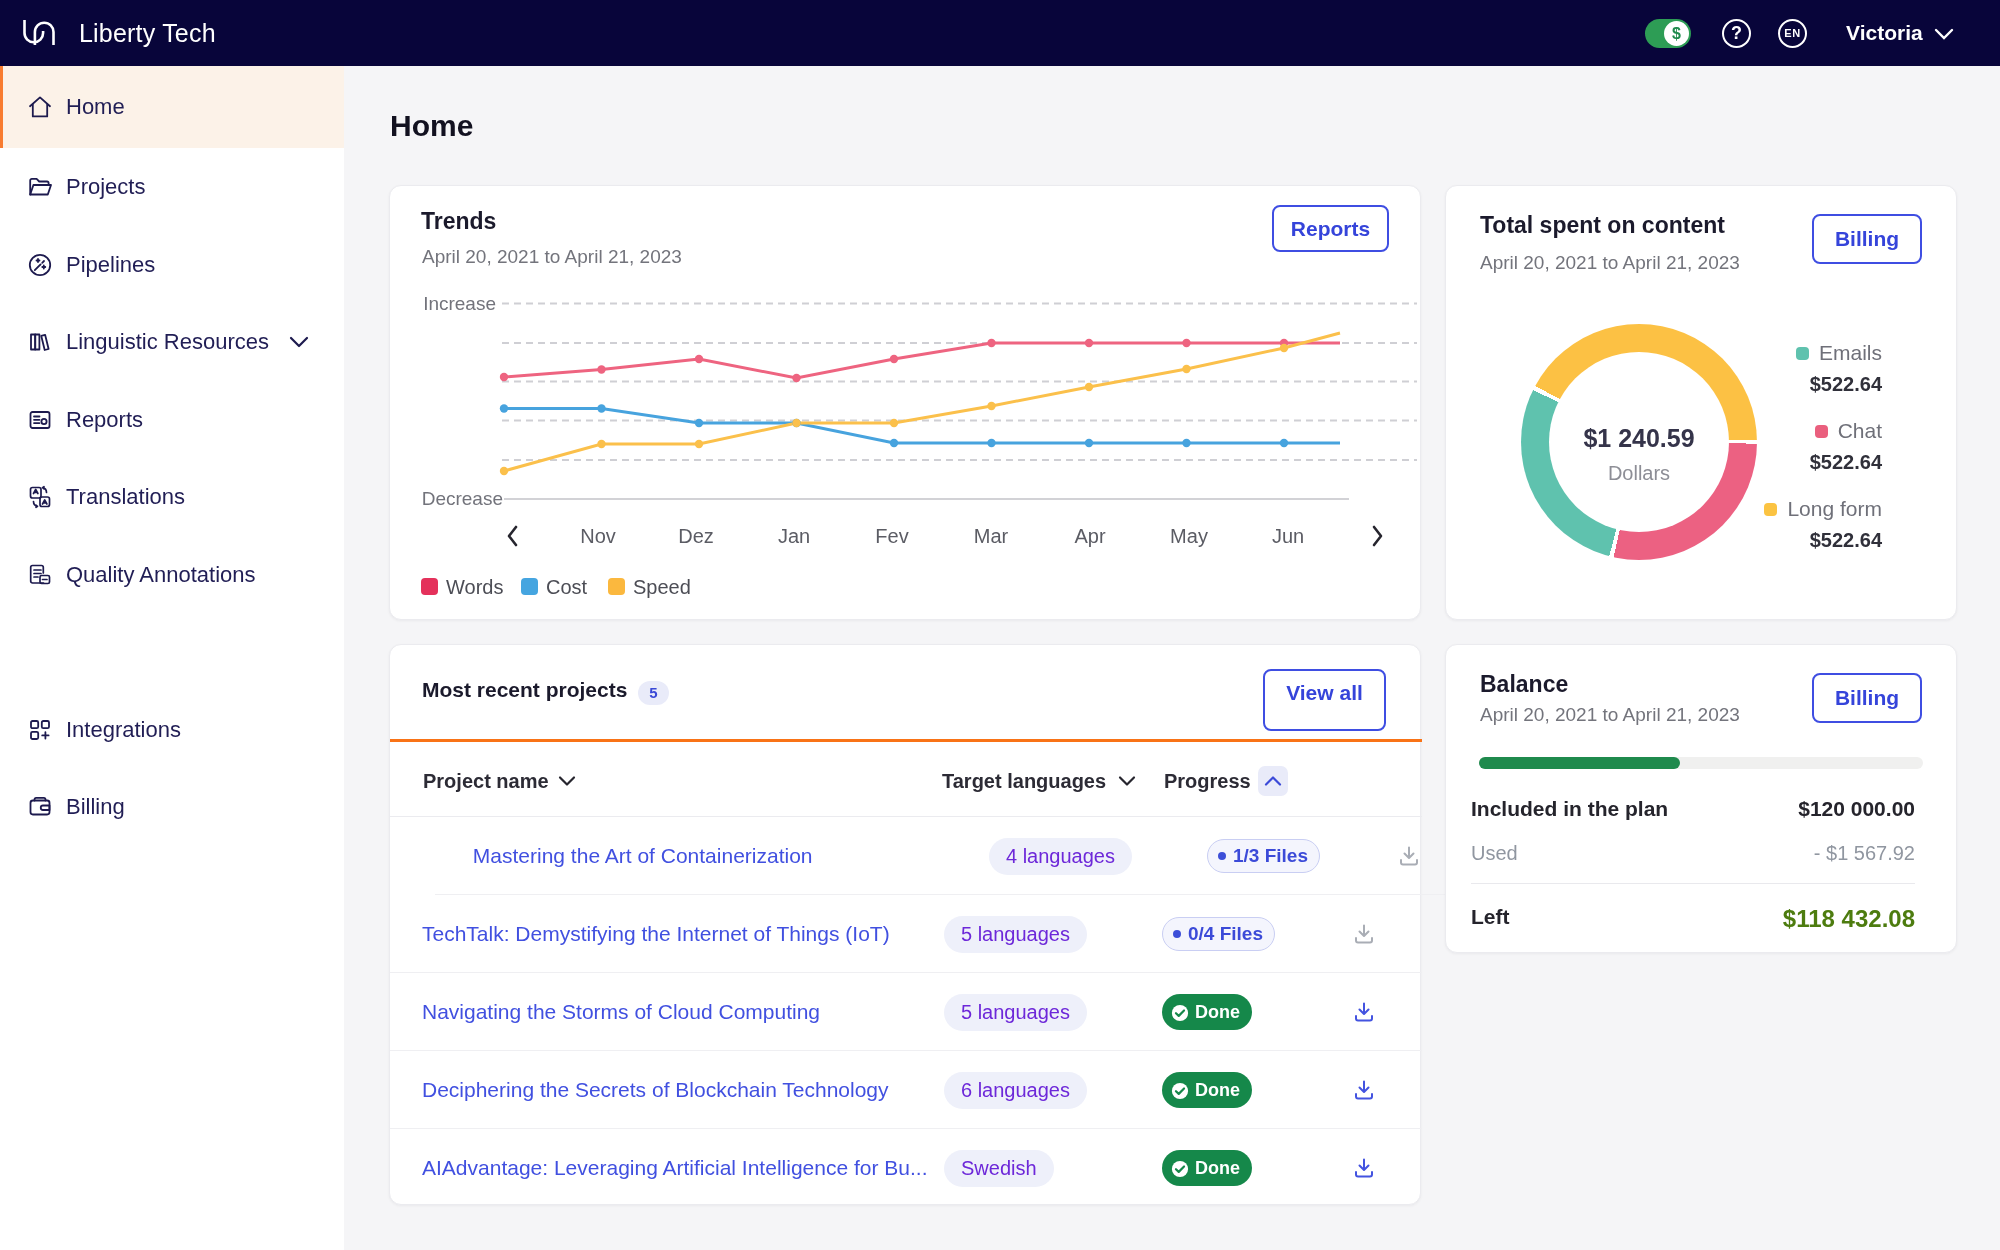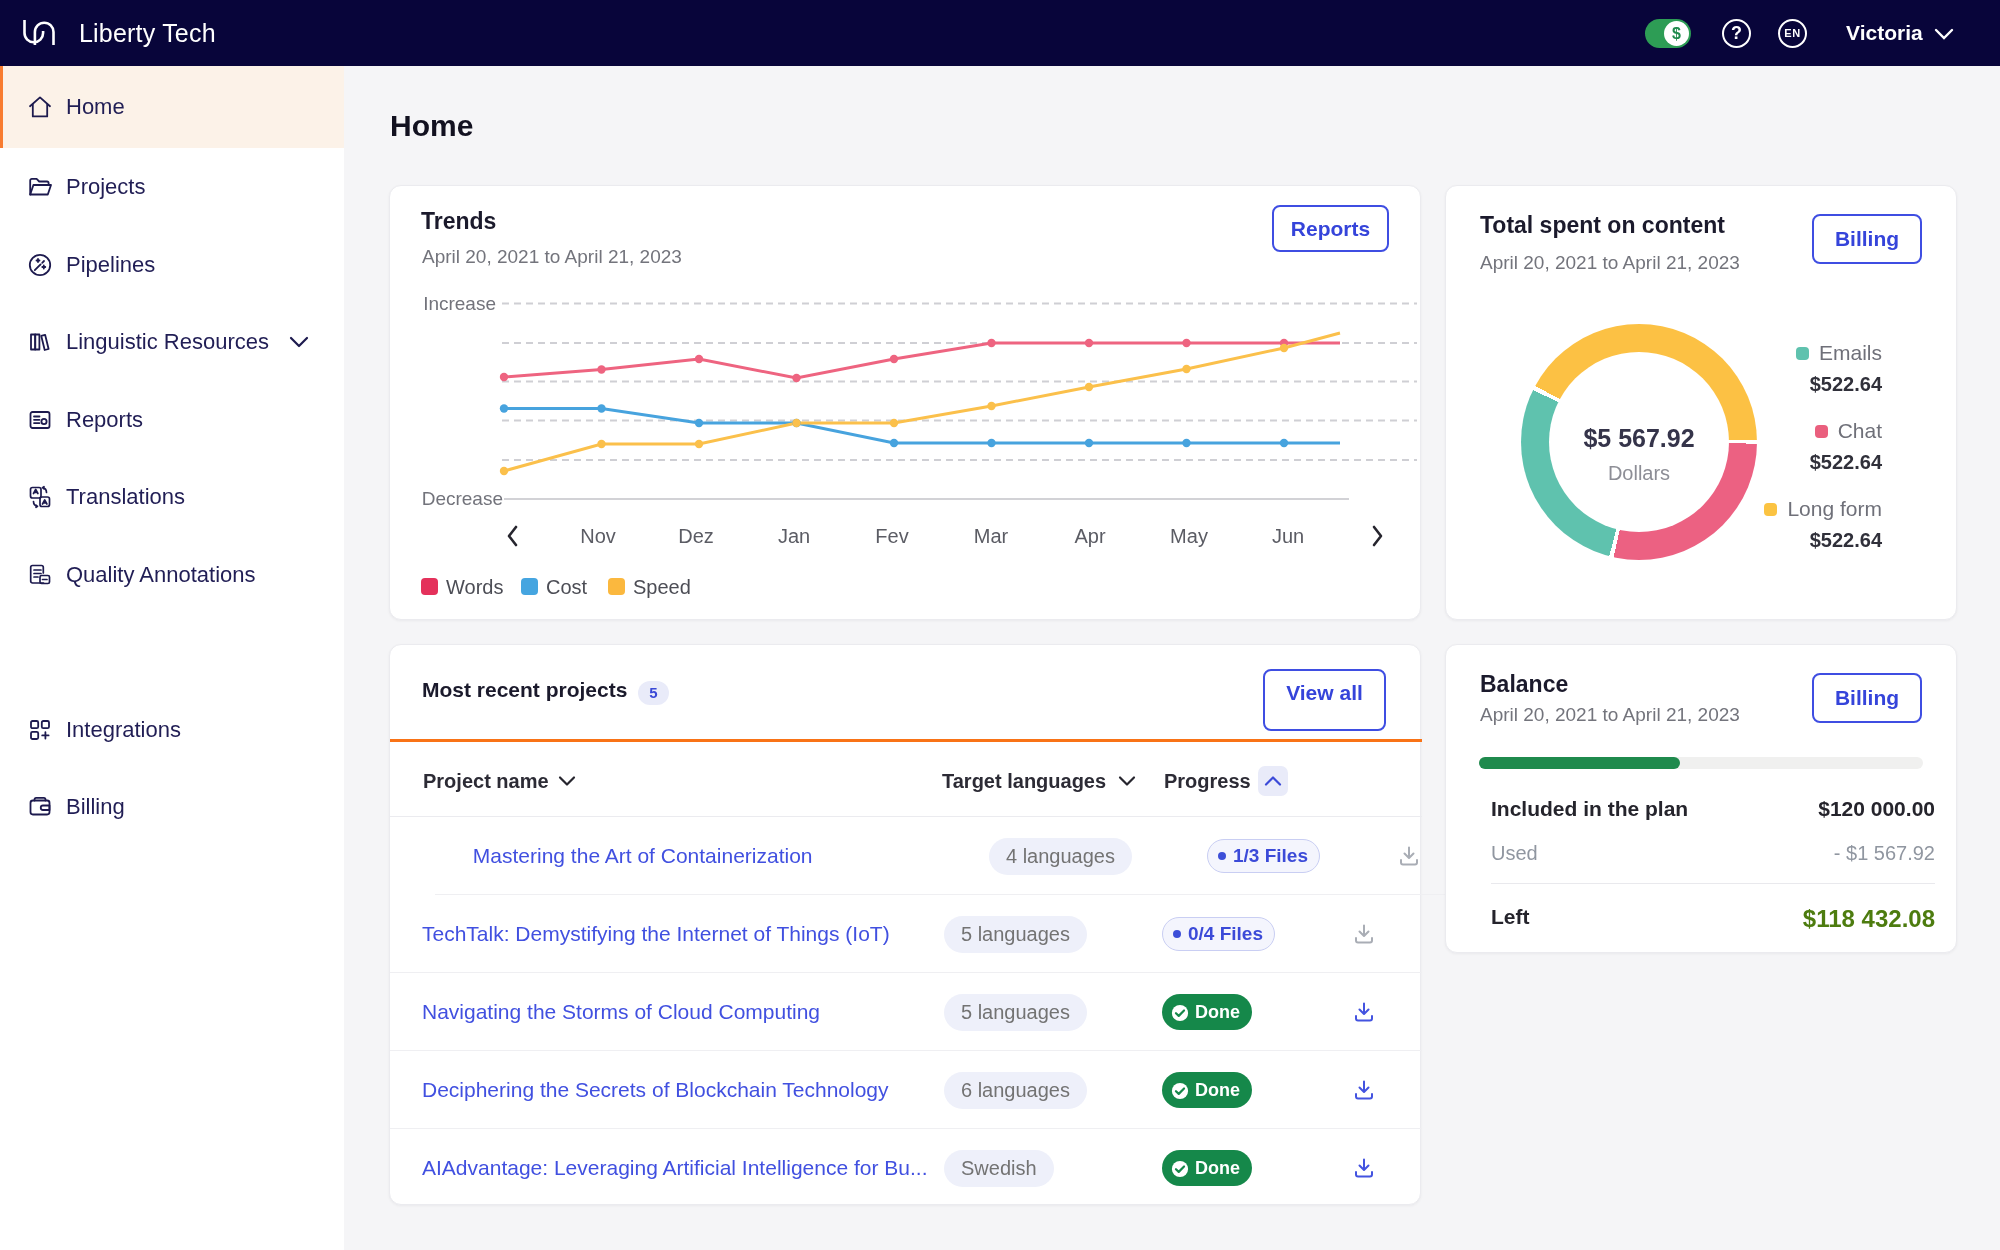--- a/index.html
+++ b/index.html
@@ -49,32 +49,32 @@
   .dleg .row1 .sw { display:inline-block; width:13px; height:13px; border-radius:4px; margin-right:10px; vertical-align:0px; }
   .dleg .row2 { font-size:20px; font-weight:bold; color:#30303a; margin-top:8px; }
 
   
   #projects { left:389px; top:644px; width:1032px; height:561px; }
   .badge5 { position:absolute; left:248px; top:36px; width:31px; height:24px; background:#e9ebf9; border-radius:12px; color:#3a49d6; font-size:15px; font-weight:bold; text-align:center; line-height:24px; }
   .thead { position:absolute; left:0; top:94px; width:1032px; height:78px; border-top:3px solid #f97316; border-bottom:1px solid #ebebef; }
   .th { position:absolute; top:0; height:78px; line-height:78px; font-size:20px; font-weight:bold; color:#2c2b35; }
   .trow { position:absolute; left:0; width:1032px; height:78px; border-bottom:1px solid #efeff2; }
   .plink { position:absolute; left:32px; top:0; height:78px; line-height:78px; font-size:21px; color:#4150e0; white-space:pre; }
-  .lpill { position:absolute; left:554px; top:21px; height:37px; border-radius:19px; background:#eef0fa; color:#737373; font-size:20px; line-height:37px; padding:0 17px; }
+  .lpill { position:absolute; left:554px; top:21px; height:37px; border-radius:19px; background:#eef0fa; color:#6d28d9; font-size:20px; line-height:37px; padding:0 17px; }
   .fpill { position:absolute; left:772px; top:22px; height:34px; border-radius:17px; background:#f4f5fd; border:1px solid #c9cef3; color:#3b4ad8; font-size:19px; font-weight:bold; line-height:32px; padding:0 11px 0 10px; }
   .fpill .dot { display:inline-block; width:8px; height:8px; border-radius:50%; background:#3d4fd8; margin-right:7px; vertical-align:2px; }
   .done { position:absolute; left:772px; top:21px; height:36px; border-radius:18px; background:#15884a; color:#fff; font-size:18px; font-weight:bold; line-height:36px; padding:0 12px 0 9px; }
   .done svg { vertical-align:-4px; margin-right:6px; }
   .dl { position:absolute; left:962px; top:27px; }
 
   
   #balance { left:1445px; top:644px; width:512px; height:309px; }
   .pbar { position:absolute; left:33px; top:112px; width:444px; height:12px; background:#f0f0ef; border-radius:6px; }
   .pbar .fill { width:201px; height:12px; background:#1f8a4d; border-radius:6px; }
-  .brow { position:absolute; left:45px; width:444px; }
+  .brow { position:absolute; left:25px; width:444px; }
   .brow .l { float:left; } .brow .r { float:right; }
 </style>
 </head>
 <body>
 
 <div class="topbar">
   <svg class="logo" width="34" height="27" viewBox="0 0 34 27">
     <g fill="none" stroke="#fff" stroke-width="2.6">
       <path d="M2.5,1 L2.5,14 a9.3,9.3 0 0 0 18.6,0 L21.1,12"></path>
       <path d="M12.9,26 L12.9,13 a9.3,9.3 0 0 1 18.6,0 L31.5,26"></path>
@@ -271,21 +271,21 @@
     <text x="243" y="408" font-size="20" fill="#4c4d55">Speed</text>
   </svg>
 </div>
 
 <div class="card" id="spent">
   <div class="ctitle" style="left:34px; top:26px;">Total spent on content</div>
   <div class="csub" style="left:34px; top:66px;">April 20, 2021 to April 21, 2023</div>
   <div class="btn" style="right:34px; top:28px; width:110px; height:50px; line-height:46px;">Billing</div>
   <div class="donut">
       <div class="hole">
-        <div class="amt">$5 567.92</div>
+        <div class="amt">$1 240.59</div>
         <div class="cur">Dollars</div>
       </div>
     </div>
   <div class="dleg" style="right:74px; top:155px;">
     <div class="row1"><span class="sw" style="background:#5fc2ae;"></span>Emails</div>
     <div class="row2">$522.64</div>
   </div>
   <div class="dleg" style="right:74px; top:233px;">
     <div class="row1"><span class="sw" style="background:#ea5f7e;"></span>Chat</div>
     <div class="row2">$522.64</div>

